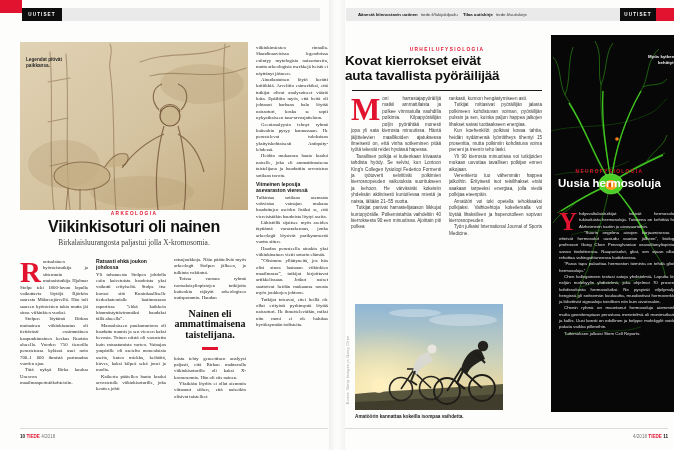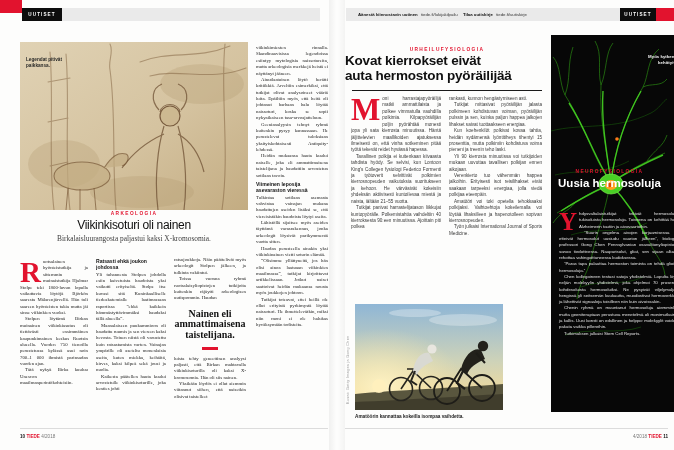--- a/index.html
+++ b/index.html
@@ -8,21 +8,21 @@
   .abs{position:absolute}
   
   .redblock{background:#e2132e}
   .badge{background:#0d0d0d;color:#fff;font:700 4.6px "Liberation Sans",sans-serif;letter-spacing:1.1px;display:flex;align-items:center;justify-content:center}
   .graybar{background:#eaeaea;display:flex;align-items:center}
   .promo{font-size:4.3px;color:#333;padding-left:12px;white-space:nowrap}
   .promo b{color:#111;margin-right:2px}
   .promo span{margin-right:4px}
   
   .kicker{color:#e2132e;font-weight:700;font-size:4.8px;letter-spacing:1.4px;text-align:center;text-transform:uppercase}
-  .hl-left{font-weight:400;font-size:12px;line-height:1;letter-spacing:-.3px;text-align:center;color:#101010}
+  .hl-left{font-weight:700;font-size:16px;line-height:1;letter-spacing:-.3px;text-align:center;color:#101010}
   .standfirst{font-family:"Liberation Serif",serif;font-size:7.4px;color:#3d3d3d;text-align:center}
   .hl-cycle{font-weight:700;font-size:13.5px;line-height:1.08;letter-spacing:-.2px;text-align:left;color:#101010}
   .hl-neuro{font-weight:700;font-size:11.5px;line-height:1.12;text-align:center;color:#fff}
   
   .col{position:absolute;overflow:hidden}
   .serif{font-family:"Liberation Serif",serif;font-size:4.8px;line-height:1.33;text-align:justify;color:#222}
   .serif p+p{text-indent:5px}
   .sans-body{font-size:4.6px;line-height:1.4;text-align:justify;color:#3a3a3a}
   .sans-body p+p{text-indent:5px}
   .subhead{font-family:"Liberation Sans",sans-serif;font-weight:700;font-size:5.1px;line-height:1.15;text-align:left;margin:2px 0 1px;color:#111}
@@ -108,21 +108,21 @@
     <g stroke="#775736" stroke-width="1" fill="none" opacity=".7">
       <path d="M48,146 L46,168 M60,147 L60,168 M74,146 L76,168"></path>
     </g>
   </svg>
   <div class="abs img-caption" style="left:6px;top:15px;width:44px">Legendat pitivät paikkansa.</div>
 </div>
 
 <div class="abs" style="left:20px;top:211px;width:228px">
   <div class="kicker">ARKEOLOGIA</div>
   <div class="hl-left" style="margin-top:3px">Viikinkisoturi oli nainen</div>
-  <div class="standfirst" style="margin-top:3px">Birkalaisluurangosta paljastui kaksi X-kromosomia.</div>
+  <div class="standfirst" style="margin-top:3px">Birkalaisluurangosta paljastui jolla X-kromosomia.</div>
 </div>
 
 <div class="col serif" style="left:20px;top:259px;width:68px;height:168px">
   <p><span class="dc dc-r">R</span><span>uotsalainen hyönteistutkija ja sittemmin muinaistutkija Hjalmar Stolpe teki 1800-luvun lopulla vaikuttavia löytöjä Björkön saaresta Mälarenjärvellä. Hän tuli saareen hyönteisten takia mutta jäi sinne viikinkien vuoksi.</span></p>
 <p>Stolpen löytämä Birkan muinainen viikinkiasutus oli tiettävästi ensimmäinen kaupunkimainen keskus Ruotsin alueella. Vuoden 750 tienoilla perustetussa kylässä asui noin 700–1 000 ihmistä parinsadan vuoden ajan.</p>
     <p>Tätä nykyä Birka kuuluu Unescon maailmanperintökohteisiin.</p>
   </div>
 
 <div class="col serif" style="left:96px;top:257px;width:70px;height:172px">
   <div class="subhead">Ratsasti ehkä joukon johdossa</div>
@@ -168,21 +168,21 @@
   <b>10</b>
   <span class="mag">TIEDE</span>
   <span>4/2018</span>
 </div>
 
 <div class="abs gutter" style="left:329px;top:0;width:16px;height:450px"></div>
 
 <div class="abs kicker" style="left:352px;top:47px;width:190px">URHEILUFYSIOLOGIA</div>
 <div class="abs hl-cycle" style="left:345px;top:54px;width:204px">
   <div>Kovat kierrokset eivät</div>
-  <div>auta hermoston pyöräilijää</div>
+  <div>auta tavallista pyöräilijää</div>
 </div>
 <div class="abs rule-dark" style="left:352px;top:90px;width:190px"></div>
 
 <div class="col sans-body" style="left:351px;top:96px;width:90px;height:204px">
   <p><span class="dc dc-m">M</span><span>oni harrastajapyöräilijä matkii ammattilaista ja polkee vimmatulla vauhdilla polkimia. Kilpapyöräilijän poljin pyörähtää monesti jopa yli sata kierrosta minuutissa. Häntä jäljittelevien maallikoiden ajatuksessa ilmeisesti on, että vinha sotkeminen pitää työtä tekevät reidet hyvässä hapessa.</span></p>
 <p>Tavallinen polkija ei kuitenkaan kiivaasta tahdista hyödy. Se selvisi, kun Lontoon King's Collegen fysiologi Federico Formenti ja työtoverit selvittivät polkimien kierrosnopeuden vaikutuksia suoritukseen ja kehoon. He värväsivät kokeisiin yhdeksän aktiivisesti kuntoilevaa miestä ja naista, iältään 21–55 vuotta.</p>
     <p>Tutkijat panivat harrastelijatason liikkujat kuntopyörälle. Polkemistahtia vaihdeltiin 40 kierroksesta 90:een minuutissa. Ajoittain piti polkea</p>
   </div>
 <div class="col sans-body" style="left:449px;top:96px;width:93px;height:204px">
     <p>rankasti, kunnon hengästymiseen asti.</p>

